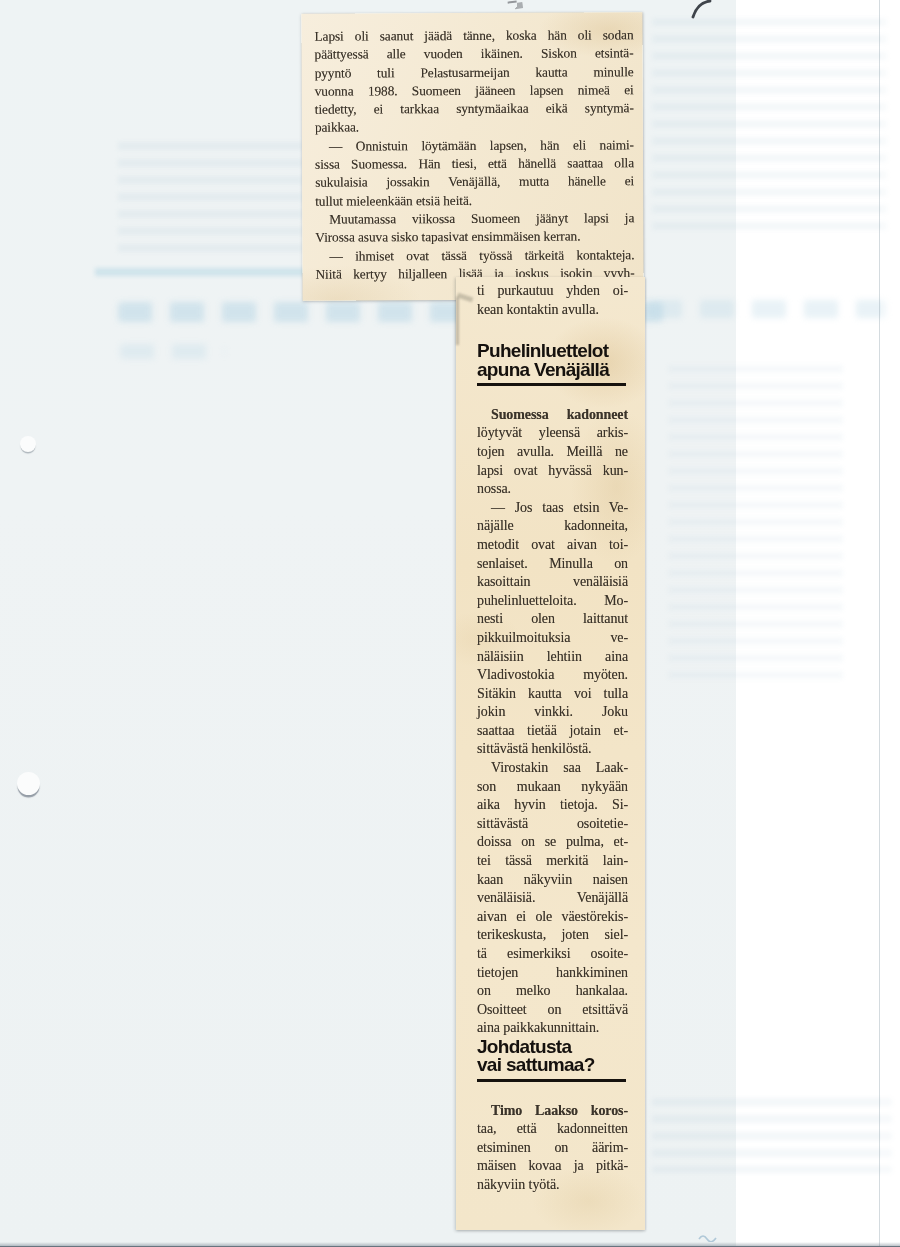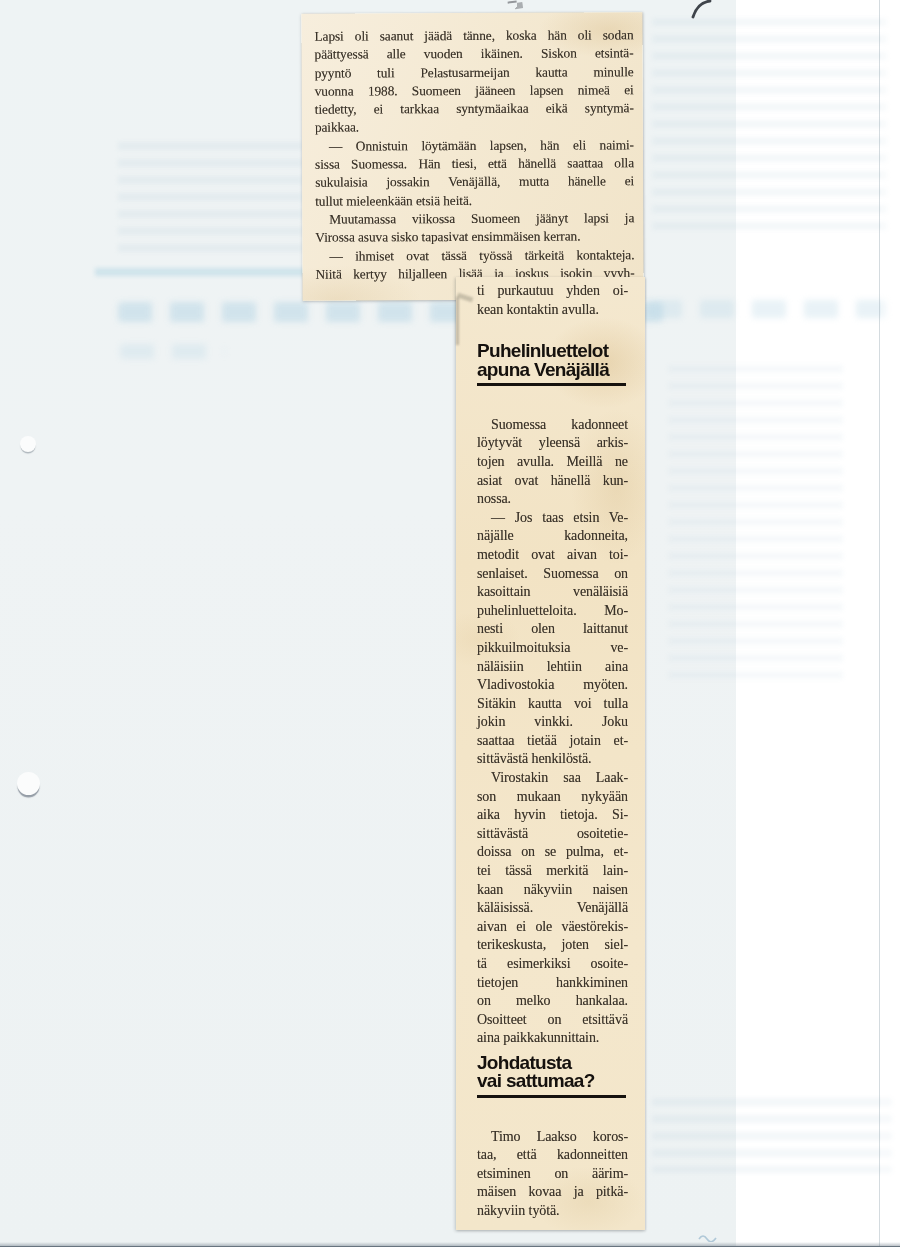--- a/index.html
+++ b/index.html
@@ -40,26 +40,26 @@
           linear-gradient(180deg,#f4e8cf 0%,#f2e3c4 30%,#f4e7cc 70%,#f3e6ca 100%);
         box-shadow:-1px 1px 3px rgba(90,95,100,.30),1px 1px 2px rgba(90,95,100,.2);}
 
   
   .ln{font-family:"Liberation Serif", serif;letter-spacing:-.1px;}
   #clip-top .ln{font-size:13.4px;line-height:18.3px;}
   #clip-col .ln{font-size:14px;line-height:18.6px;}
   .j{text-align:justify;text-align-last:justify;text-justify:inter-word;}
   .l{text-align:left;}
   .ind{text-indent:14px;}
-  .pgap{margin-top:30px;}
+  .pgap{margin-top:20px;font-weight:bold;}
   .h{font-family:"Liberation Sans", sans-serif;font-weight:700;
      font-size:19px;line-height:18.5px;letter-spacing:-.7px;
      color:#15110e;text-shadow:none;}
   .hgap{margin-top:23px;}
-  .hgap2{margin-top:6px;}
+  .hgap2{}
   .rule{height:2.6px;background:#16120e;margin-top:4px;width:99%;}
 
   
   .hole{position:absolute;border-radius:50%;background:#fbfcfc;z-index:1;}
   #hole-1{left:20px;top:436px;width:16px;height:16px;
           box-shadow:0 2px 1px -0.5px rgba(132,142,152,.6);}
   #hole-2{left:17px;top:772px;width:23px;height:23px;
           box-shadow:0 3px 1px -0.5px rgba(110,120,132,.7);}
   #page-edge-line{position:absolute;left:879px;top:0;width:1px;height:1247px;
           background:rgba(160,175,185,.45);}
@@ -136,44 +136,44 @@
   <div id="clip-col" class="clip">
     <div id="col-blocks">
         <div class="ln j">ti purkautuu yhden oi-</div>
         <div class="ln l">kean kontaktin avulla.</div>
         <div class="h hgap">Puhelinluettelot</div>
         <div class="h">apuna Venäjällä</div>
         <div class="rule"></div>
         <div class="ln j ind pgap">Suomessa kadonneet</div>
         <div class="ln j">löytyvät yleensä arkis-</div>
         <div class="ln j">tojen avulla. Meillä ne</div>
-        <div class="ln j">asiat ovat hänellä kun-</div>
+        <div class="ln j">lapsi ovat hyvässä kun-</div>
         <div class="ln l">nossa.</div>
         <div class="ln j ind">— Jos taas etsin Ve-</div>
         <div class="ln j">näjälle kadonneita,</div>
         <div class="ln j">metodit ovat aivan toi-</div>
-        <div class="ln j">senlaiset. Suomessa on</div>
+        <div class="ln j">senlaiset. Minulla on</div>
         <div class="ln j">kasoittain venäläisiä</div>
         <div class="ln j">puhelinluetteloita. Mo-</div>
         <div class="ln j">nesti olen laittanut</div>
         <div class="ln j">pikkuilmoituksia ve-</div>
         <div class="ln j">näläisiin lehtiin aina</div>
         <div class="ln j">Vladivostokia myöten.</div>
         <div class="ln j">Sitäkin kautta voi tulla</div>
         <div class="ln j">jokin vinkki. Joku</div>
         <div class="ln j">saattaa tietää jotain et-</div>
         <div class="ln l">sittävästä henkilöstä.</div>
         <div class="ln j ind">Virostakin saa Laak-</div>
         <div class="ln j">son mukaan nykyään</div>
         <div class="ln j">aika hyvin tietoja. Si-</div>
         <div class="ln j">sittävästä osoitetie-</div>
         <div class="ln j">doissa on se pulma, et-</div>
         <div class="ln j">tei tässä merkitä lain-</div>
         <div class="ln j">kaan näkyviin naisen</div>
-        <div class="ln j">käläisissä. Venäjällä</div>
+        <div class="ln j">venäläisiä. Venäjällä</div>
         <div class="ln j">aivan ei ole väestörekis-</div>
         <div class="ln j">terikeskusta, joten siel-</div>
         <div class="ln j">tä esimerkiksi osoite-</div>
         <div class="ln j">tietojen hankkiminen</div>
         <div class="ln j">on melko hankalaa.</div>
         <div class="ln j">Osoitteet on etsittävä</div>
         <div class="ln l">aina paikkakunnittain.</div>
         <div class="h hgap2">Johdatusta</div>
         <div class="h">vai sattumaa?</div>
         <div class="rule"></div>

